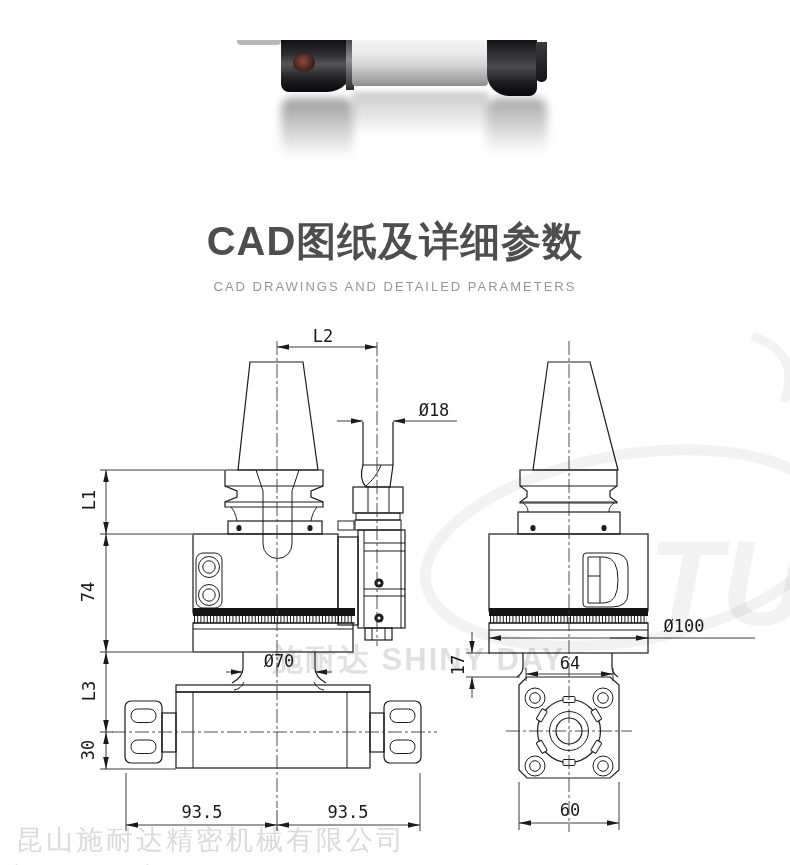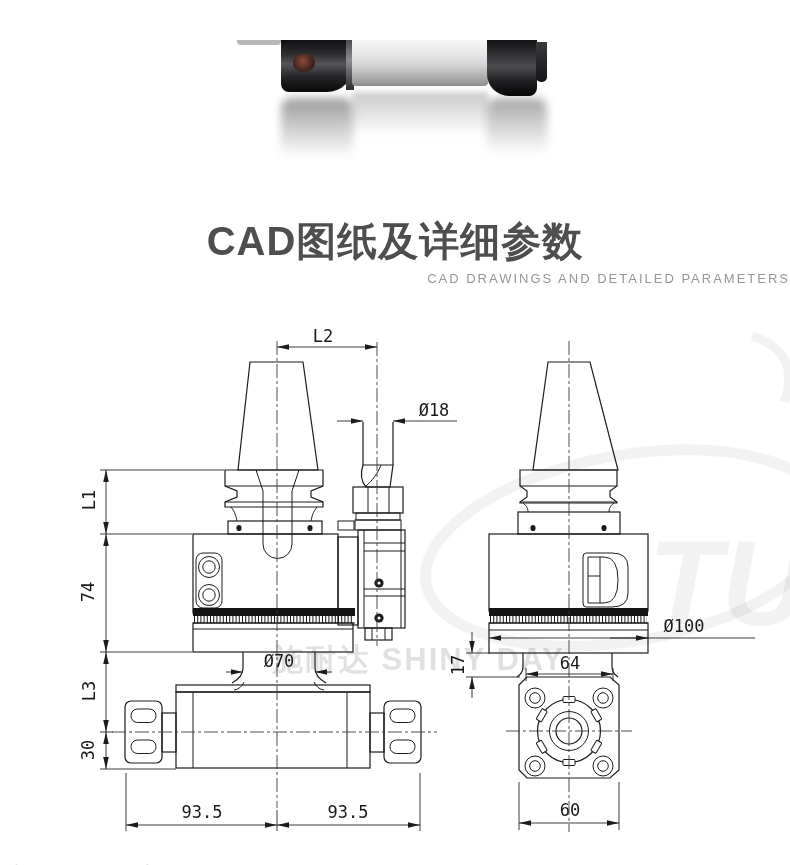--- a/index.html
+++ b/index.html
@@ -27,21 +27,21 @@
   .rf1{left:281px;top:58px;width:72px;height:70px;filter:blur(4px);border-radius:10px;
     background:linear-gradient(180deg,rgba(35,35,38,.45),rgba(35,35,38,0) 85%);}
   .rf2{left:352px;top:52px;width:136px;height:55px;filter:blur(3px);
     background:linear-gradient(180deg,rgba(150,150,150,.5),rgba(150,150,150,0) 80%);}
   .rf3{left:487px;top:58px;width:60px;height:66px;filter:blur(4px);border-radius:10px;
     background:linear-gradient(180deg,rgba(35,35,38,.4),rgba(35,35,38,0) 85%);}
 
   
   .page-title{position:absolute;top:181px;left:0;width:100%;text-align:center;margin:0;
     font:700 40px/1 "Liberation Sans",sans-serif;color:#4e4e4e;letter-spacing:1px;}
-  .page-subtitle{position:absolute;top:232px;left:0;width:100%;text-align:right;
+  .page-subtitle{position:absolute;top:240px;left:0;width:100%;text-align:center;
     font:500 13px/1 "Liberation Sans",sans-serif;color:#969696;letter-spacing:2px;}
 
   
   .wm-company{left:16px;top:782px;font-size:27px;letter-spacing:3px;color:#dadada;white-space:nowrap;}
   .wm-url{left:14px;top:821px;font-size:19px;letter-spacing:1px;color:#e3e5e7;white-space:nowrap;
     font-family:"DejaVu Sans Mono",monospace;}
   .wm-url-suffix{left:549px;top:828px;font-size:18px;color:#e3e5e7;font-family:"DejaVu Sans Mono",monospace;}
   .note{left:0;top:815px;width:100%;text-align:center;font-size:21px;color:#6f6f6f;letter-spacing:1px;}
 
   
@@ -73,20 +73,21 @@
     <div class="abs ph-nut-r"></div>
     <div class="abs ph-tip-r"></div>
     <div class="abs rf1"></div>
     <div class="abs rf2"></div>
     <div class="abs rf3"></div>
   </div>
 
   <h1 class="page-title">CAD图纸及详细参数</h1>
   <div class="page-subtitle">CAD DRAWINGS AND DETAILED PARAMETERS</div>
 
+  <div class="abs wm-company">昆山施耐达精密机械有限公司</div>
   <div class="abs wm-url">https://snd888680</div>
   <div class="abs wm-url-suffix">cn</div>
 
   <svg class="cad" width="790" height="865" viewBox="0 0 790 865">
     <defs>
       <marker id="aE" markerUnits="userSpaceOnUse" markerWidth="14" markerHeight="8" refX="13" refY="4" orient="auto">
         <path d="M13,4 L1,1.2 L1,6.8 Z" fill="#1c1c1c"></path>
       </marker>
       <marker id="aS" markerUnits="userSpaceOnUse" markerWidth="14" markerHeight="8" refX="1" refY="4" orient="auto">
         <path d="M1,4 L13,1.2 L13,6.8 Z" fill="#1c1c1c"></path>

